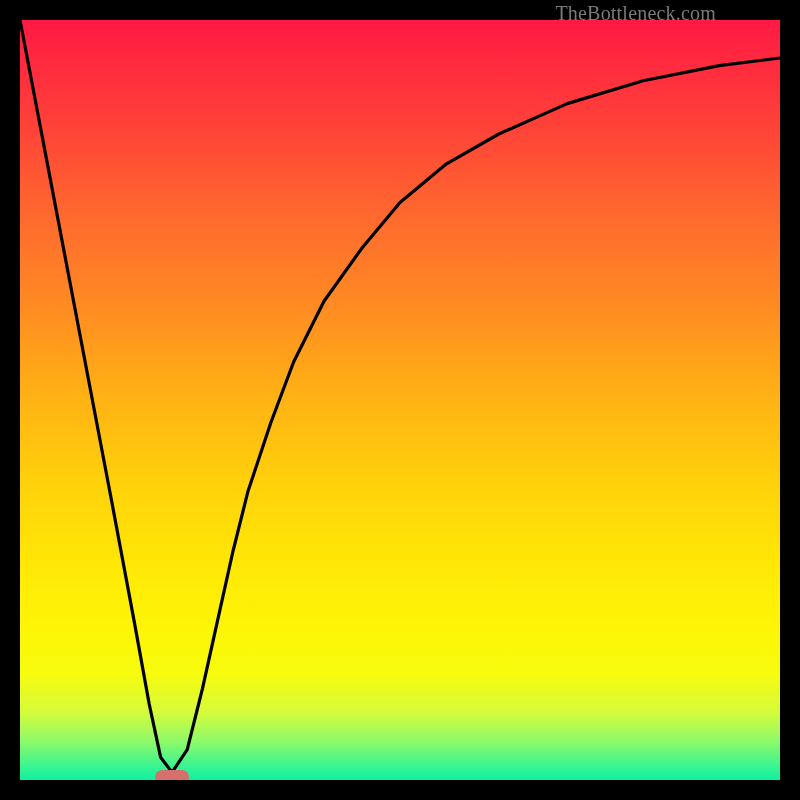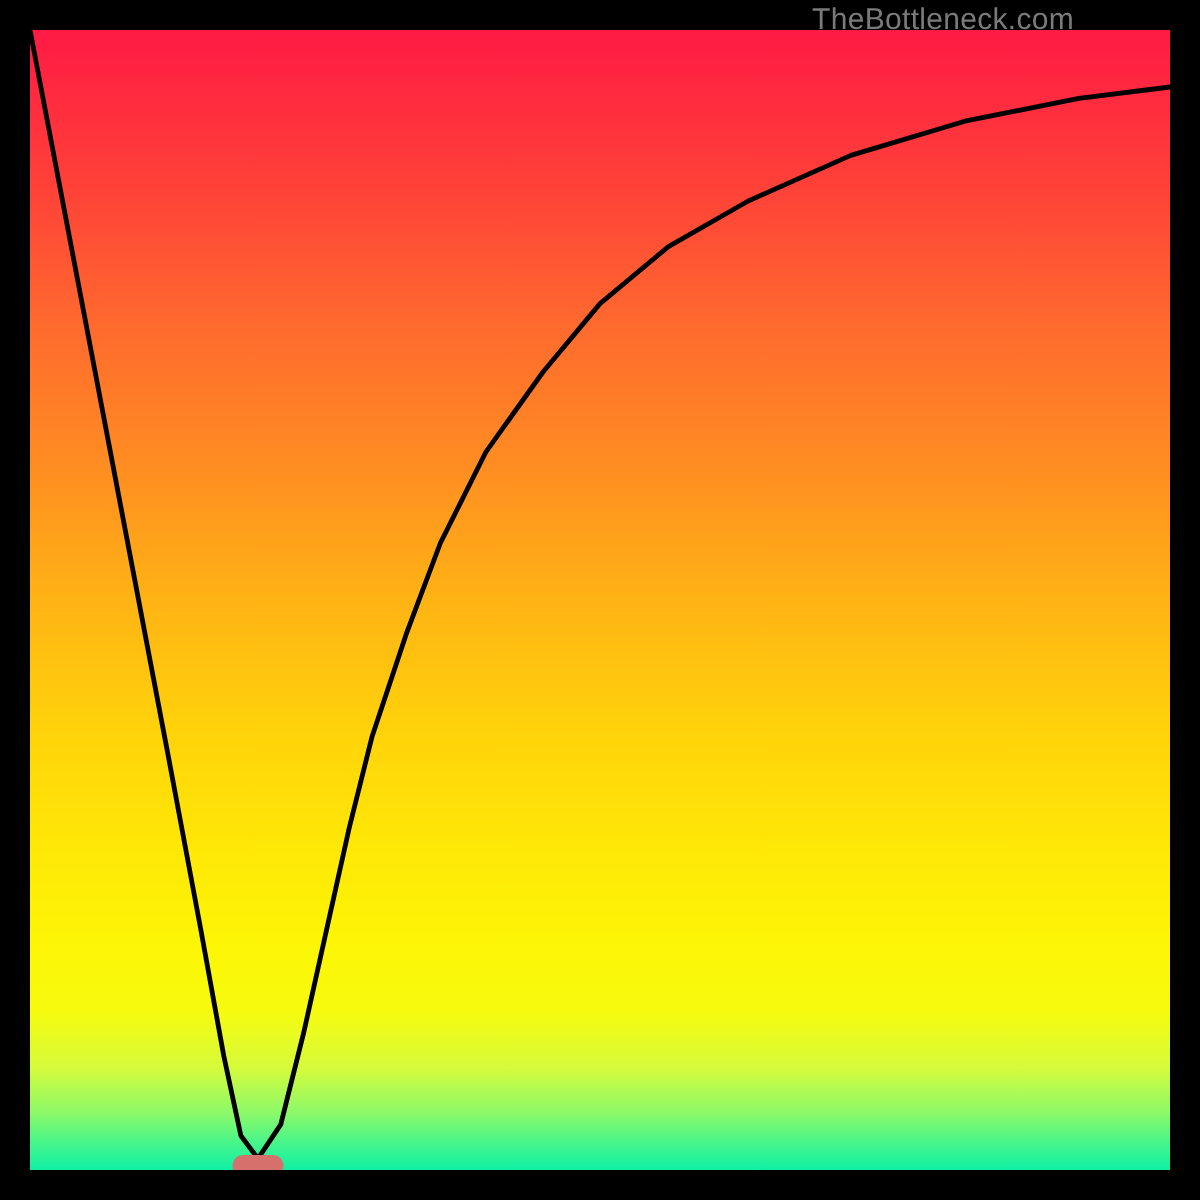--- a/index.html
+++ b/index.html
@@ -9,20 +9,21 @@
     height: 800px;
     overflow: hidden;
     background: #000;
     font-family: Arial, Helvetica, sans-serif;
   }
   .frame {
     position: relative;
     width: 740px;
     height: 800px;
     background: #000;
+    font-family: Liberation Serif, serif;
   }
   .plot-area {
     position: absolute;
     left: 20px;
     top: 20px;
     width: 760px;
     height: 760px;
     background: linear-gradient(to bottom,
       #ff1a44 0%,
       #ff2b3f 6%,

